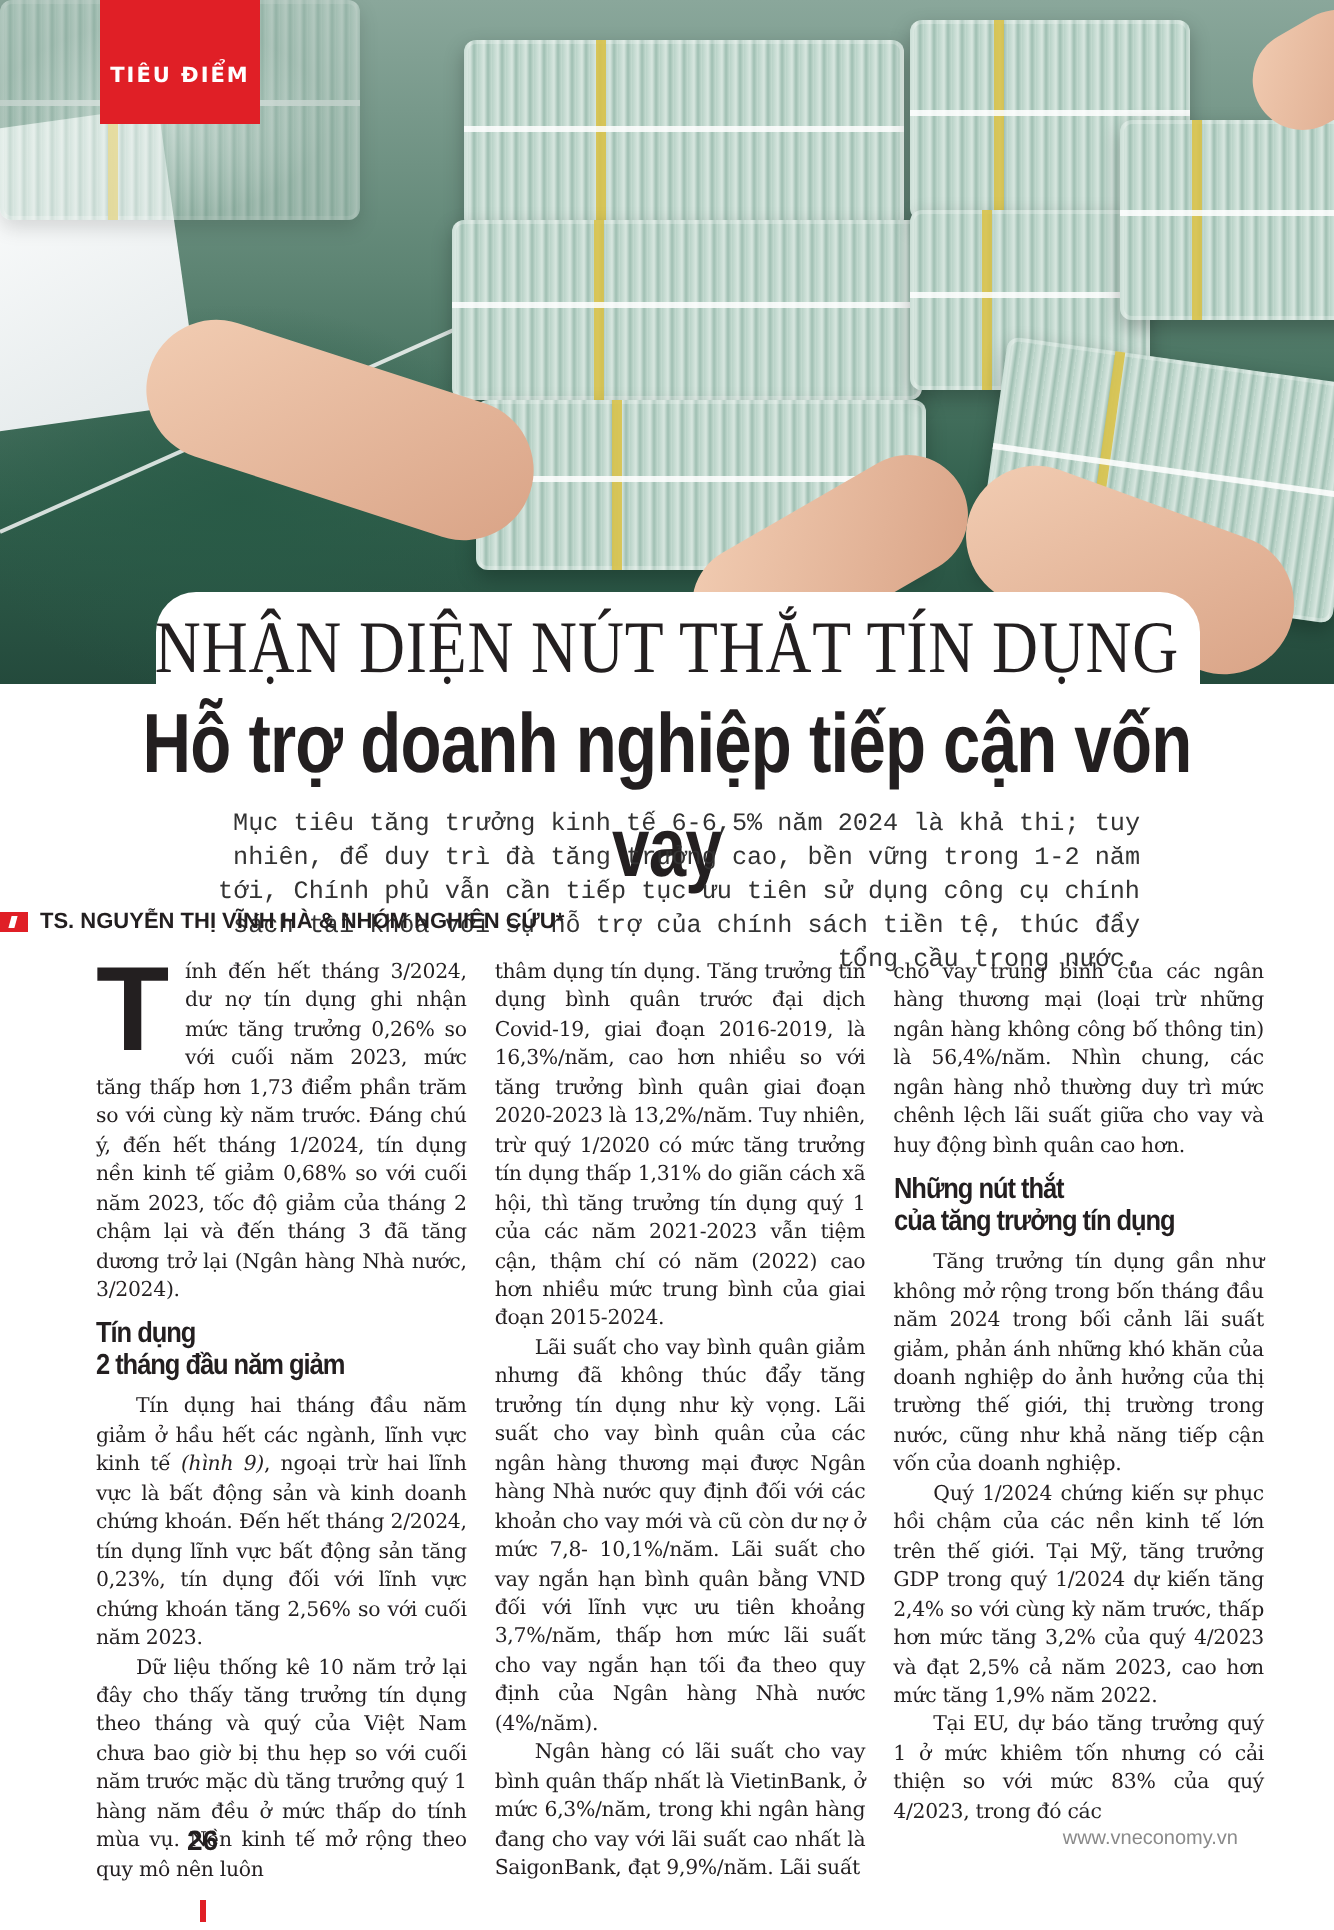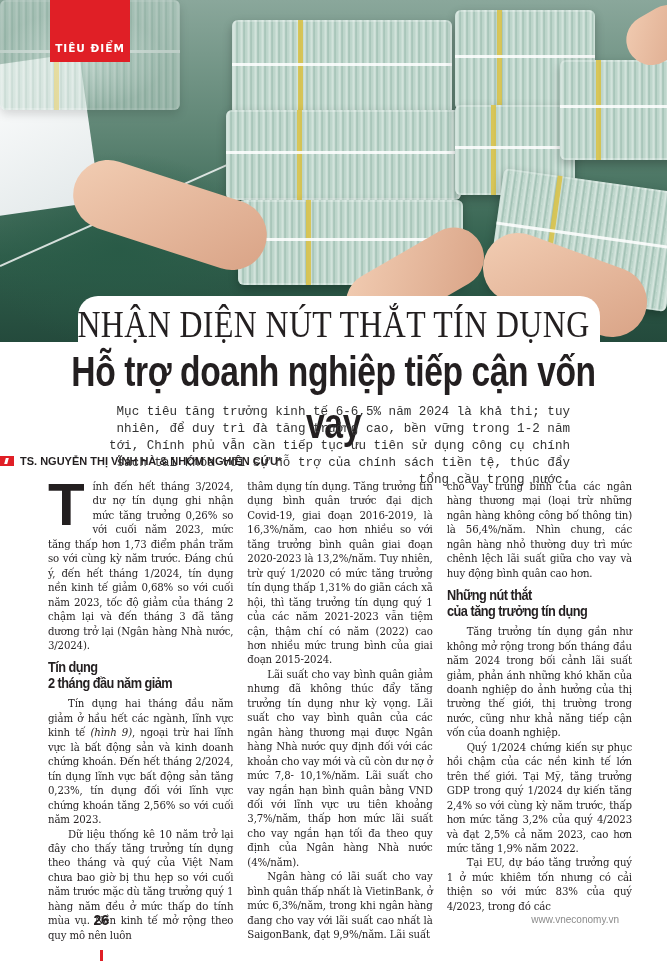--- a/index.html
+++ b/index.html
@@ -36,21 +36,21 @@
   .sleeve {
     position: absolute; background: linear-gradient(160deg, #ffffff, #e3e9ea);
   }
   .glass-line {
     position: absolute; height: 2px; background: rgba(255,255,255,0.8); transform-origin: left center;
   }
   .category-tag {
     position: absolute; left: 50px; top: 0; width: 80px; height: 62px;
     background: #e01f26; color: #fff;
     font-family: "DejaVu Sans", sans-serif; font-weight: bold; font-size: 10.5px; letter-spacing: 1px;
-    display: flex; align-items: flex-end; justify-content: center; padding-bottom: 8px; box-sizing: border-box;
+    display: flex; align-items: flex-end; justify-content: center; padding-bottom: 18px; box-sizing: border-box;
   }
   
   .title-tab {
     position: absolute; left: 78px; top: 296px; width: 522px; height: 60px;
     background: #ffffff; border-radius: 20px 20px 0 0;
   }
   .kicker {
     position: absolute; left: 0; right: 0; top: 304px; text-align: center;
     font-family: "Liberation Serif", serif; font-size: 37px; line-height: 42px;
     letter-spacing: 0.5px; color: #231f20; transform: scaleX(0.86); transform-origin: center;

